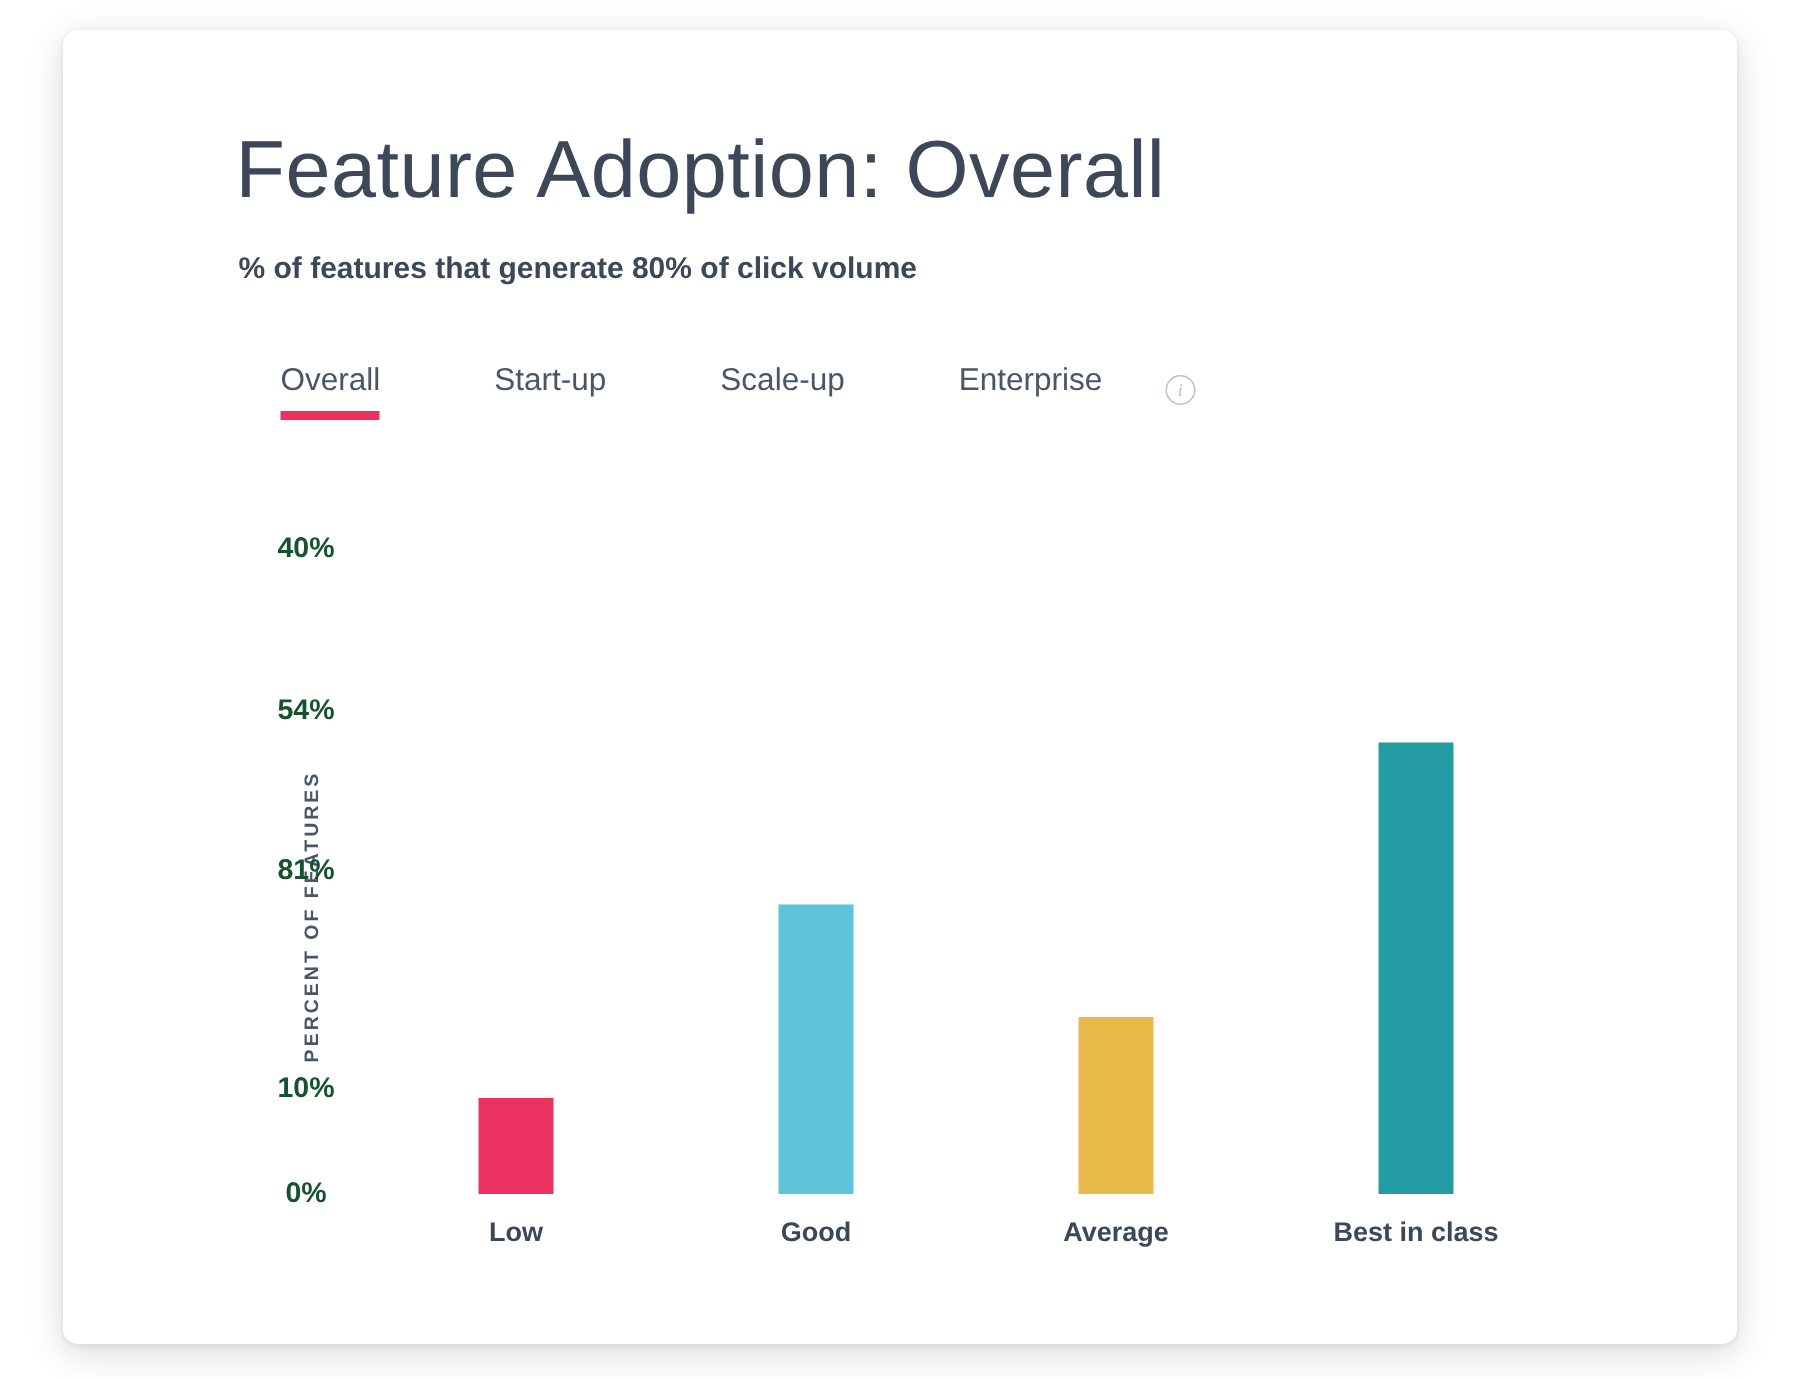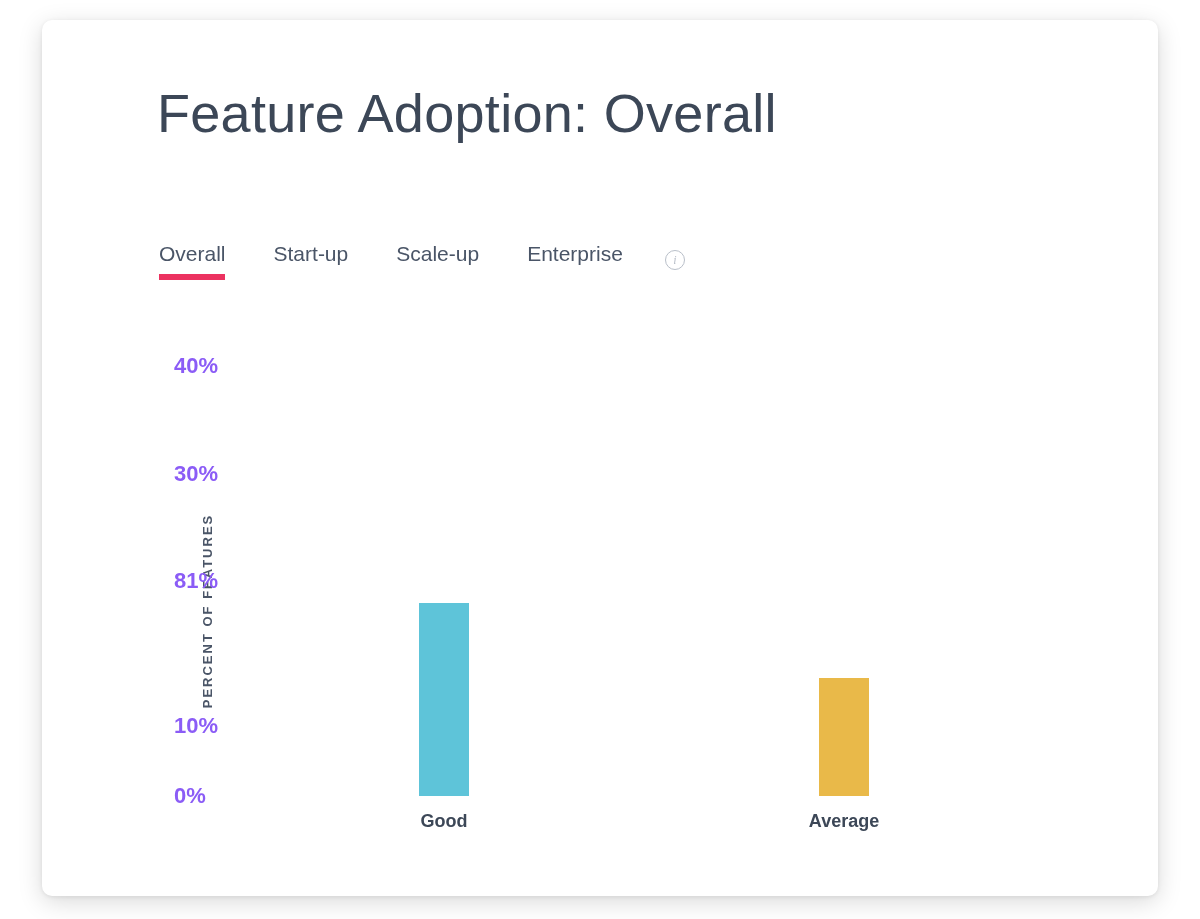--- a/index.html
+++ b/index.html
@@ -50,20 +50,21 @@
     align-items: center;
     gap: 48px;
   }
   .tab {
     font-size: 21px;
     font-weight: 400;
     color: #4a5567;
     cursor: pointer;
     padding-bottom: 12px;
     position: relative;
+    margin-left: 28px;
   }
   .tab.active::after {
     content: "";
     position: absolute;
     left: 0;
     bottom: -2px;
     height: 6px;
     width: 66px;
     background: #ec3260;
   }
@@ -114,23 +115,23 @@
     position: absolute;
     left: 0;
     top: 0;
     width: 100%;
     height: 100%;
   }
   .tick {
     position: absolute;
     left: -70px;
     width: 60px;
-    text-align: left;
-    color: #8b5cf6;
-    font-size: 22px;
+    text-align: center;
+    color: #14532d;
+    font-size: 19px;
     font-weight: 700;
     transform: translateY(-50%);
   }
   .bars-row {
     position: absolute;
     left: 0;
     bottom: 0;
     width: 100%;
     height: 100%;
     display: flex;
@@ -158,47 +159,56 @@
     white-space: nowrap;
   }
 </style>
 </head>
 <body>
 
 <div class="stage">
   <div class="card">
 
     <div class="title">Feature Adoption: Overall</div>
+    <div class="subtitle">% of features that generate 80% of click volume</div>
 
     <div class="tabs">
       <div class="tab active">Overall</div>
       <div class="tab">Start-up</div>
       <div class="tab">Scale-up</div>
       <div class="tab">Enterprise</div>
       <div class="info-circle">i</div>
     </div>
 
     <div class="chart-wrap">
       <div class="ylabel">PERCENT OF FEATURES</div>
 
       <div class="plot">
         <div class="grid-area" id="grid-area">
             <div class="tick" style="top: 100%;">0%</div>
             <div class="tick" style="top: 75%; margin-top: 37px;">10%</div>
             <div class="tick" style="top: 50%;">81%</div>
-            <div class="tick" style="top: 25%;">30%</div>
+            <div class="tick" style="top: 25%;">54%</div>
             <div class="tick" style="top: 0%;">40%</div>
           </div>
         <div class="bars-row" id="bars-row">
             <div class="bar-slot">
+              <div class="bar" style="height: 15%; background: rgb(236, 50, 96);"></div>
+              <div class="cat-label">Low</div>
+            </div>
+            <div class="bar-slot">
               <div class="bar" style="height: 45%; background: rgb(94, 196, 217);"></div>
               <div class="cat-label">Good</div>
             </div>
             <div class="bar-slot">
               <div class="bar" style="height: 27.5%; background: rgb(233, 185, 73);"></div>
               <div class="cat-label">Average</div>
+            </div>
+            <div class="bar-slot">
+              <div class="bar" style="height: 70%; background: rgb(35, 156, 163);"></div>
+              <div class="cat-label">Best in class</div>
             </div>
           </div>
       </div>
     </div>
 
   </div>
 </div>
 
 </body></html>

